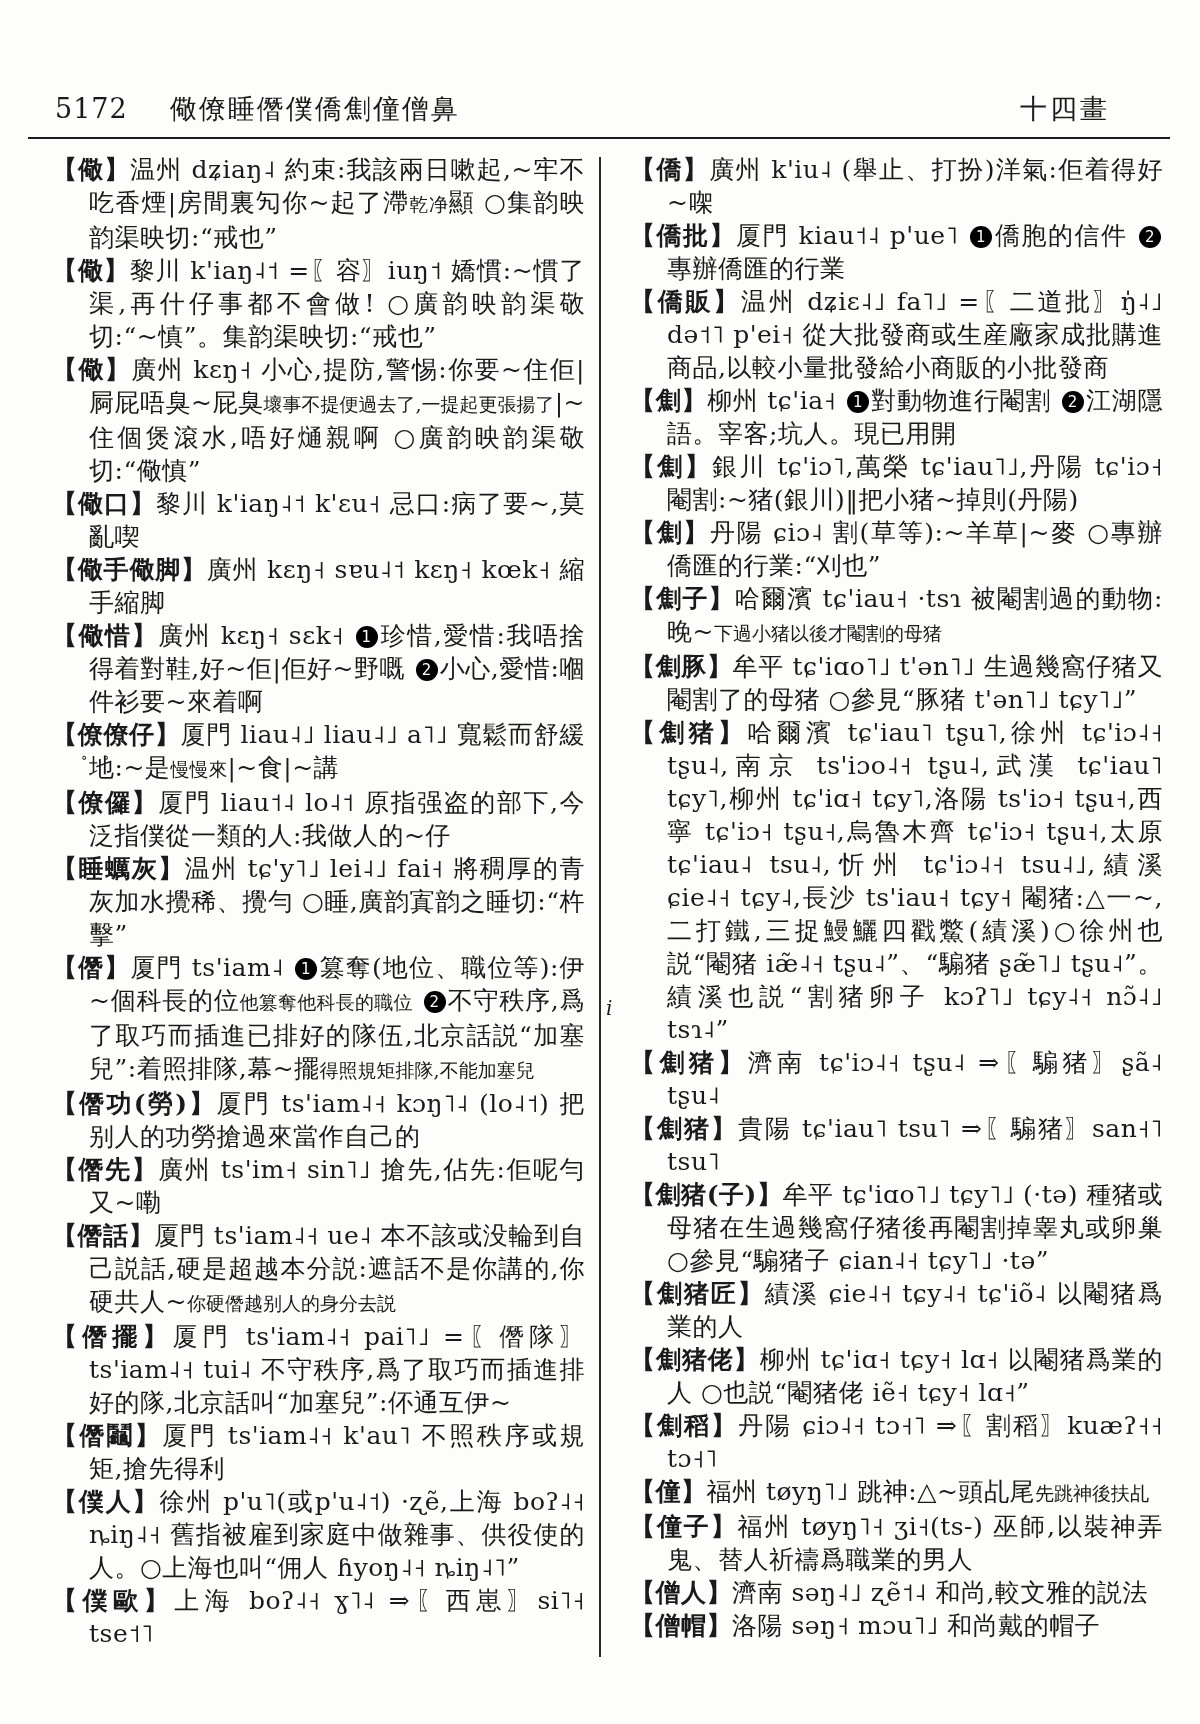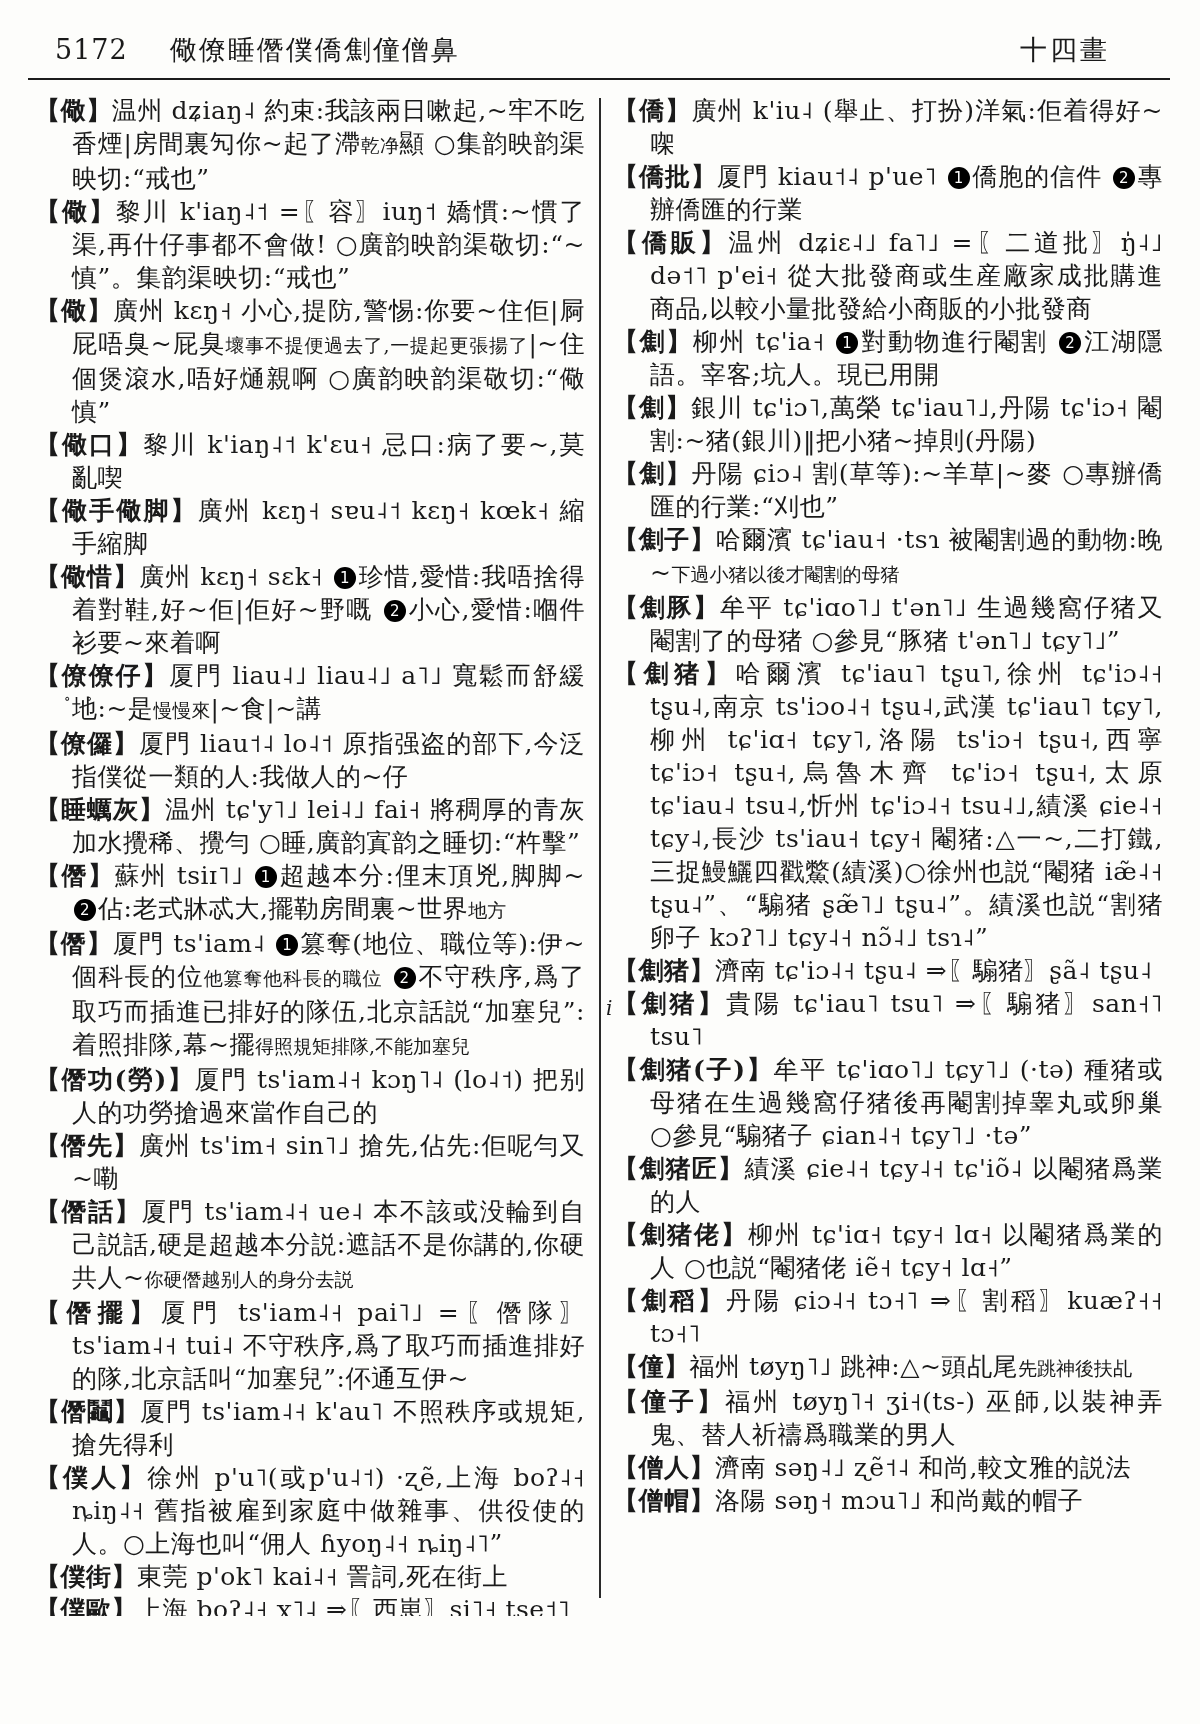--- a/index.html
+++ b/index.html
@@ -7,21 +7,21 @@
     position:relative;
     width:1200px;height:1724px;
     margin:0 auto;
     background:#fdfdfb;
     color:#1a1a1a;
     font-family:"DejaVu Serif","DejaVu Sans",serif;
     overflow:hidden;
   }
   .header{
     display:flex;align-items:baseline;
-    padding:32px 90px 0 55px;
+    padding:91px 90px 0 55px;
     font-size:27px;
   }
   .page-num{letter-spacing:1px;}
   .guide{margin-left:42px;letter-spacing:2px;}
   .stroke{margin-left:auto;letter-spacing:3px;}
   .rule-h{
     margin:10px 30px 0 28px;
     border-bottom:2.5px solid #1c1c1c;
   }
   .columns{
@@ -37,20 +37,21 @@
     margin:4px 12px 18px 14px;
   }
   .entry{
     position:relative;
     font-size:25px;
     line-height:33px;
     text-align:justify;
     padding-left:37px;
     text-indent:-37px;
     letter-spacing:0.5px;
+    margin-left:17px;
   }
   .hw{font-weight:600;}
   .sm{font-size:19px;letter-spacing:0;}
   .cnum{
     display:inline-block;
     width:22px;height:22px;line-height:22px;
     border-radius:50%;
     background:#000;color:#fff;
     font-size:15px;text-align:center;
     font-family:"DejaVu Sans",sans-serif;
@@ -88,29 +89,27 @@
     <div class="col col-left">
         <div class="entry"><span class="hw">【儆】</span><span class="n">温州 dʑiaŋ˨ 約束:我該兩日嗽起,~牢不吃香煙|房間裏勼你~起了滯</span><span class="sm">乾净</span><span class="n">顯 ○集韵映韵渠映切:“戒也”</span></div>
         <div class="entry"><span class="hw">【儆】</span><span class="n">黎川 k'iaŋ˨˦ =〖容〗iuŋ˦ 嬌慣:~慣了渠,再什仔事都不會做! ○廣韵映韵渠敬切:“~慎”。集韵渠映切:“戒也”</span></div>
         <div class="entry"><span class="hw">【儆】</span><span class="n">廣州 kɛŋ˧ 小心,提防,警惕:你要~住佢|屙屁唔臭~屁臭</span><span class="sm">壞事不提便過去了,一提起更張揚了</span><span class="n">|~住個煲滾水,唔好熥親啊 ○廣韵映韵渠敬切:“儆慎”</span></div>
         <div class="entry"><span class="hw">【儆口】</span><span class="n">黎川 k'iaŋ˨˦ k'ɛu˧ 忌口:病了要~,莫亂喫</span></div>
         <div class="entry"><span class="hw">【儆手儆脚】</span><span class="n">廣州 kɛŋ˧ sɐu˨˦ kɛŋ˧ kœk˧ 縮手縮脚</span></div>
         <div class="entry"><span class="hw">【儆惜】</span><span class="n">廣州 kɛŋ˧ sɛk˧ <span class="cnum">1</span>珍惜,愛惜:我唔捨得着對鞋,好~佢|佢好~野嘅 <span class="cnum">2</span>小心,愛惜:嗰件衫要~來着啊</span></div>
         <div class="entry"><span class="hw">【僚僚仔】</span><span class="n">厦門 liau˨˩ liau˨˩ a˥˩ 寬鬆而舒緩地:~是</span><span class="sm">慢慢來</span><span class="n">|~食|~講</span><span class="rings">∘∘</span></div>
         <div class="entry"><span class="hw">【僚儸】</span><span class="n">厦門 liau˦˨ lo˨˦ 原指强盗的部下,今泛指僕從一類的人:我做人的~仔</span></div>
         <div class="entry"><span class="hw">【睡蠣灰】</span><span class="n">温州 tɕ'y˥˩ lei˨˩ fai˧ 將稠厚的青灰加水攪稀、攪勻 ○睡,廣韵寘韵之睡切:“杵擊”</span></div>
-        <div class="entry"><span class="hw">【僭】</span><span class="n">蘇州 tsiɪ˥˩ <span class="cnum">1</span>超越本分:俚末頂兇,脚脚~ <span class="cnum">2</span>佔:老式牀忒大,擺勒房間裏~世界</span><span class="sm">地方</span></div>
         <div class="entry"><span class="hw">【僭】</span><span class="n">厦門 ts'iam˨ <span class="cnum">1</span>篡奪(地位、職位等):伊~個科長的位</span><span class="sm">他篡奪他科長的職位</span><span class="n"> <span class="cnum">2</span>不守秩序,爲了取巧而插進已排好的隊伍,北京話説“加塞兒”:着照排隊,幕~擺</span><span class="sm">得照規矩排隊,不能加塞兒</span></div>
         <div class="entry"><span class="hw">【僭功(勞)】</span><span class="n">厦門 ts'iam˨˧ kɔŋ˥˨ (lo˨˦) 把别人的功勞搶過來當作自己的</span></div>
         <div class="entry"><span class="hw">【僭先】</span><span class="n">廣州 ts'im˧ sin˥˩ 搶先,佔先:佢呢勻又~嘞</span></div>
         <div class="entry"><span class="hw">【僭話】</span><span class="n">厦門 ts'iam˨˧ ue˨ 本不該或没輪到自己説話,硬是超越本分説:遮話不是你講的,你硬共人~</span><span class="sm">你硬僭越别人的身分去説</span></div>
         <div class="entry"><span class="hw">【僭擺】</span><span class="n">厦門 ts'iam˨˧ pai˥˩ =〖僭隊〗ts'iam˨˧ tui˨ 不守秩序,爲了取巧而插進排好的隊,北京話叫“加塞兒”:伓通互伊~</span></div>
         <div class="entry"><span class="hw">【僭鬮】</span><span class="n">厦門 ts'iam˨˧ k'au˥ 不照秩序或規矩,搶先得利</span></div>
         <div class="entry"><span class="hw">【僕人】</span><span class="n">徐州 p'u˥(或p'u˨˦) ·ʐẽ,上海 boʔ˨˧ ȵiŋ˨˧ 舊指被雇到家庭中做雜事、供役使的人。○上海也叫“佣人 ɦyoŋ˨˧ ȵiŋ˨˥”</span></div>
-        <div class="entry"><span class="hw">【僕街】</span><span class="n">東莞 p'ok˥ kai˨˧ 詈詞,死在街上</span></div>
         <div class="entry"><span class="hw">【僕歐】</span><span class="n">上海 boʔ˨˧ ɣ˥˨ ⇒〖西崽〗si˥˧ tse˦˥</span></div>
       </div>
     <div class="divider"></div>
     <div class="col col-right">
         <div class="entry"><span class="hw">【僑】</span><span class="n">廣州 k'iu˨ (舉止、打扮)洋氣:佢着得好~㗎</span></div>
         <div class="entry"><span class="hw">【僑批】</span><span class="n">厦門 kiau˦˨ p'ue˥ <span class="cnum">1</span>僑胞的信件 <span class="cnum">2</span>專辦僑匯的行業</span></div>
         <div class="entry"><span class="hw">【僑販】</span><span class="n">温州 dʑiɛ˨˩ fa˥˩ =〖二道批〗ŋ̍˨˩ də˦˥ p'ei˧ 從大批發商或生産廠家成批購進商品,以較小量批發給小商販的小批發商</span></div>
         <div class="entry"><span class="hw">【劁】</span><span class="n">柳州 tɕ'ia˧ <span class="cnum">1</span>對動物進行閹割 <span class="cnum">2</span>江湖隱語。宰客;坑人。現已用開</span></div>
         <div class="entry"><span class="hw">【劁】</span><span class="n">銀川 tɕ'iɔ˥,萬榮 tɕ'iau˥˩,丹陽 tɕ'iɔ˧ 閹割:~猪(銀川)‖把小猪~掉則(丹陽)</span></div>
         <div class="entry"><span class="hw">【劁】</span><span class="n">丹陽 ɕiɔ˨ 割(草等):~羊草|~麥 ○專辦僑匯的行業:“刈也”</span></div>

